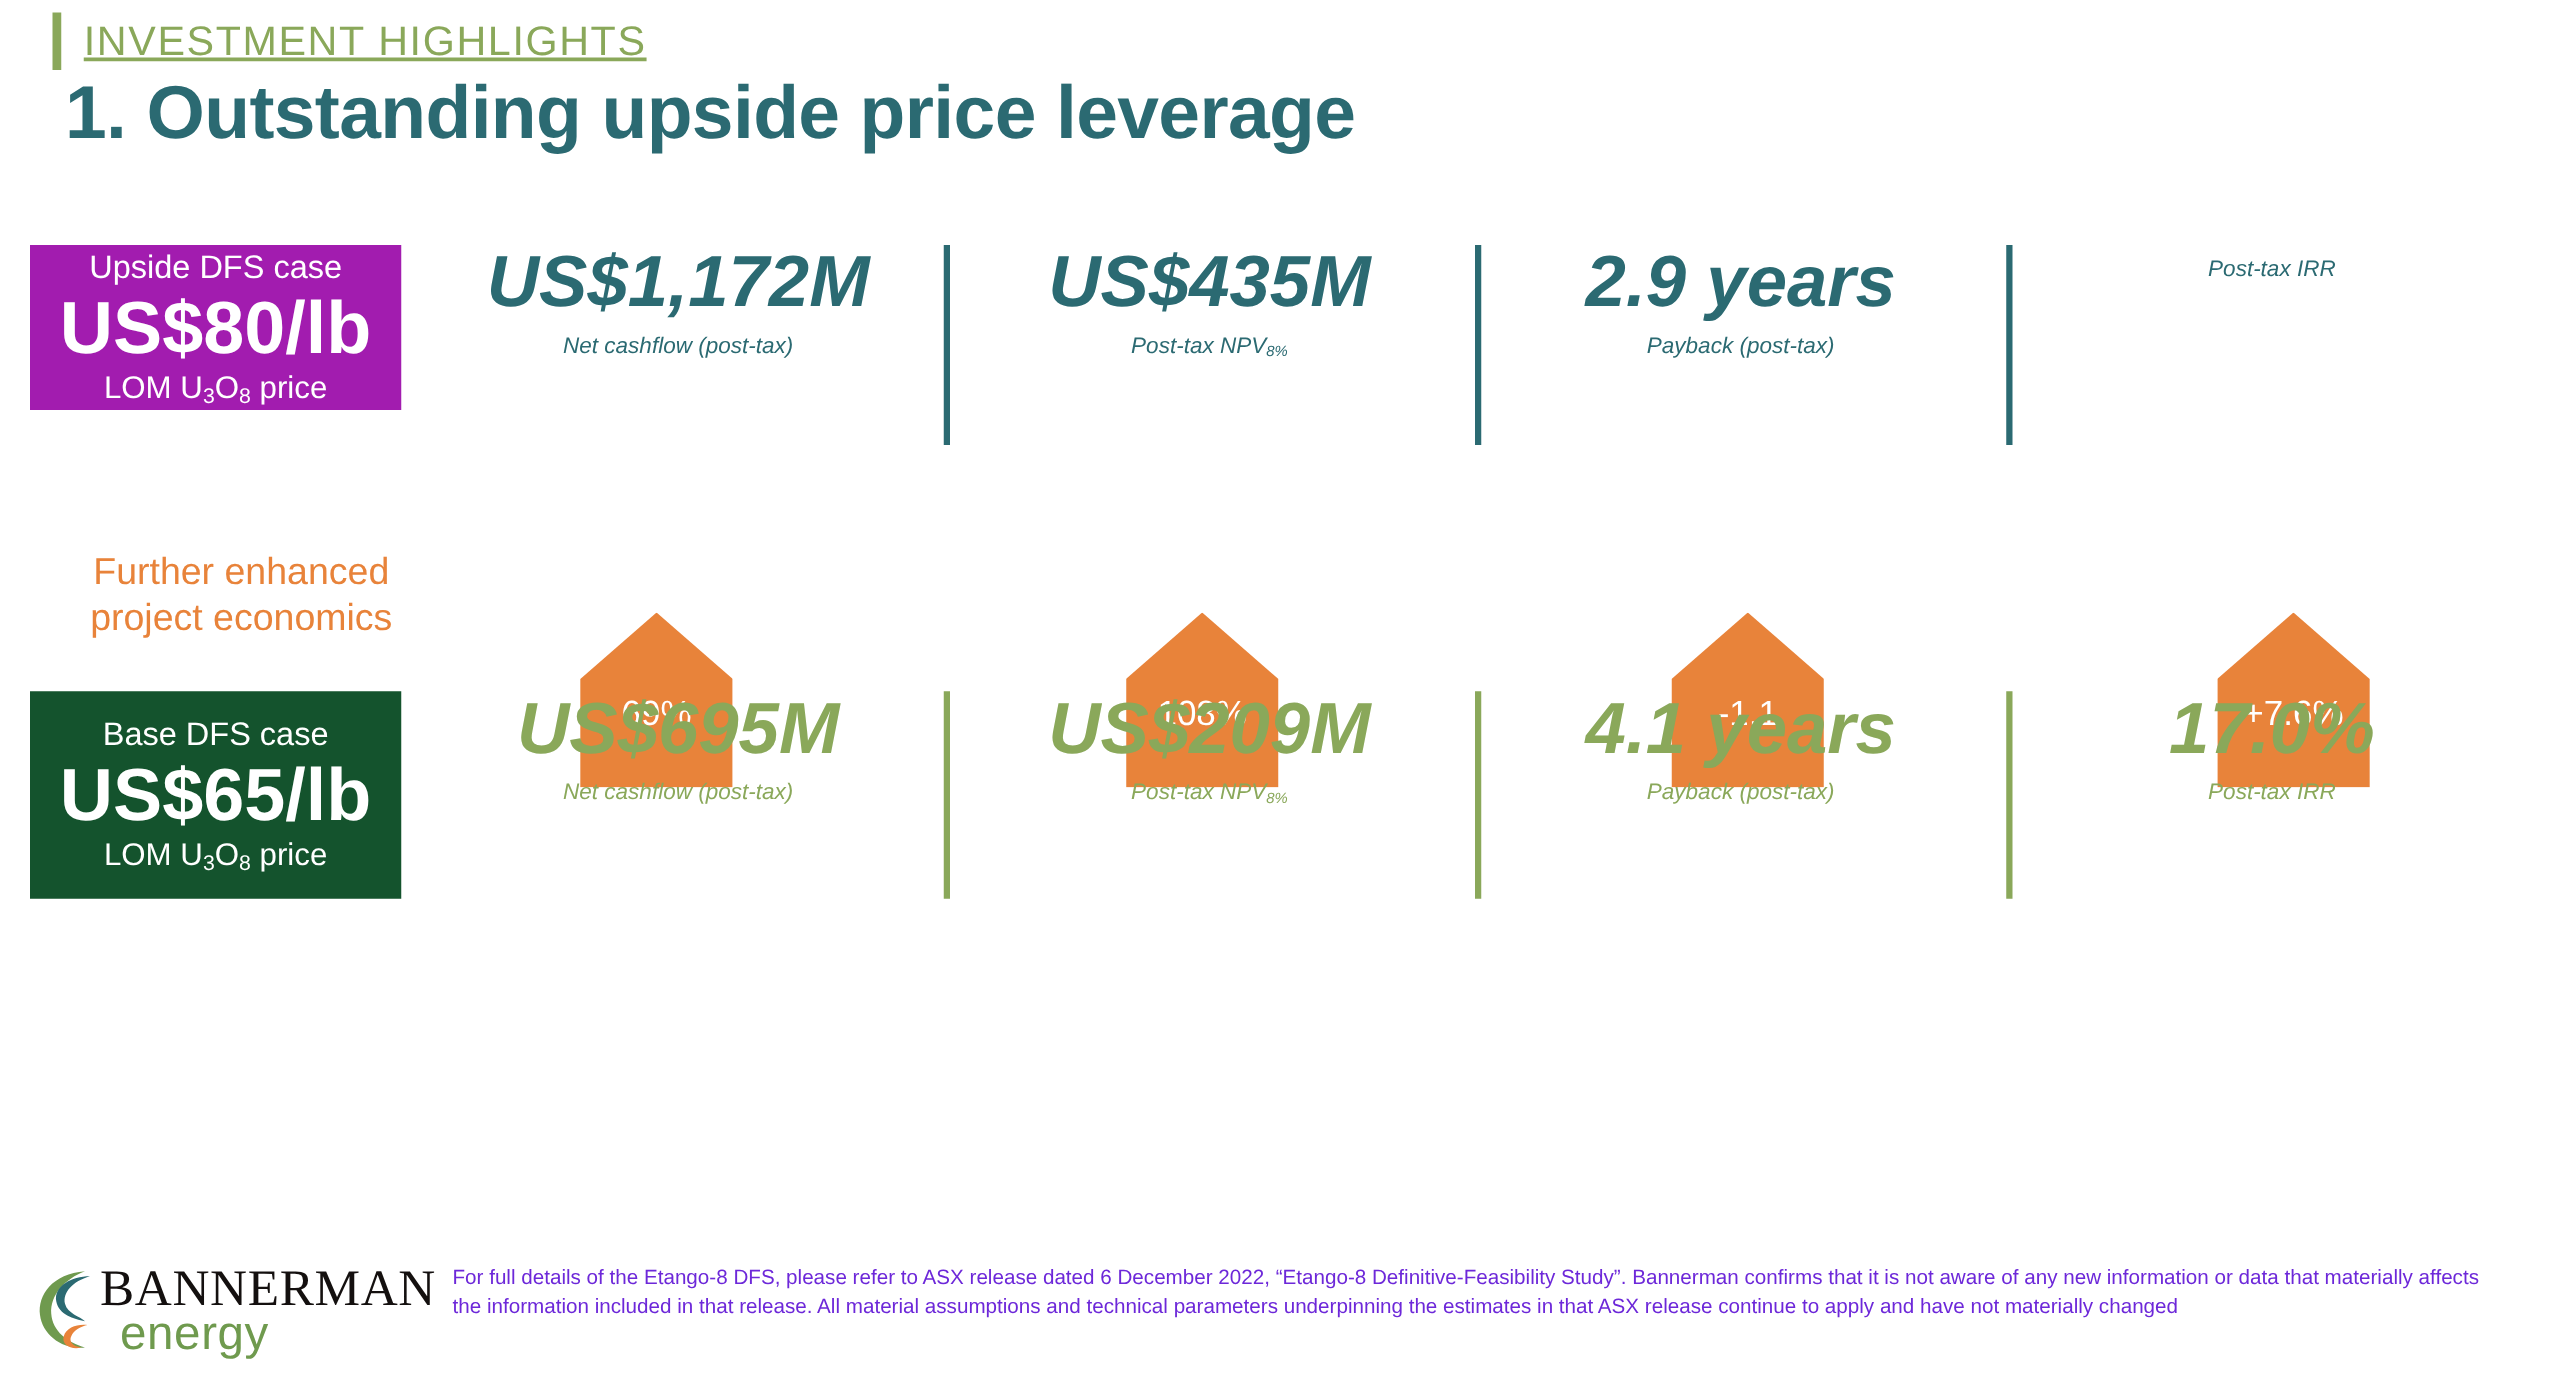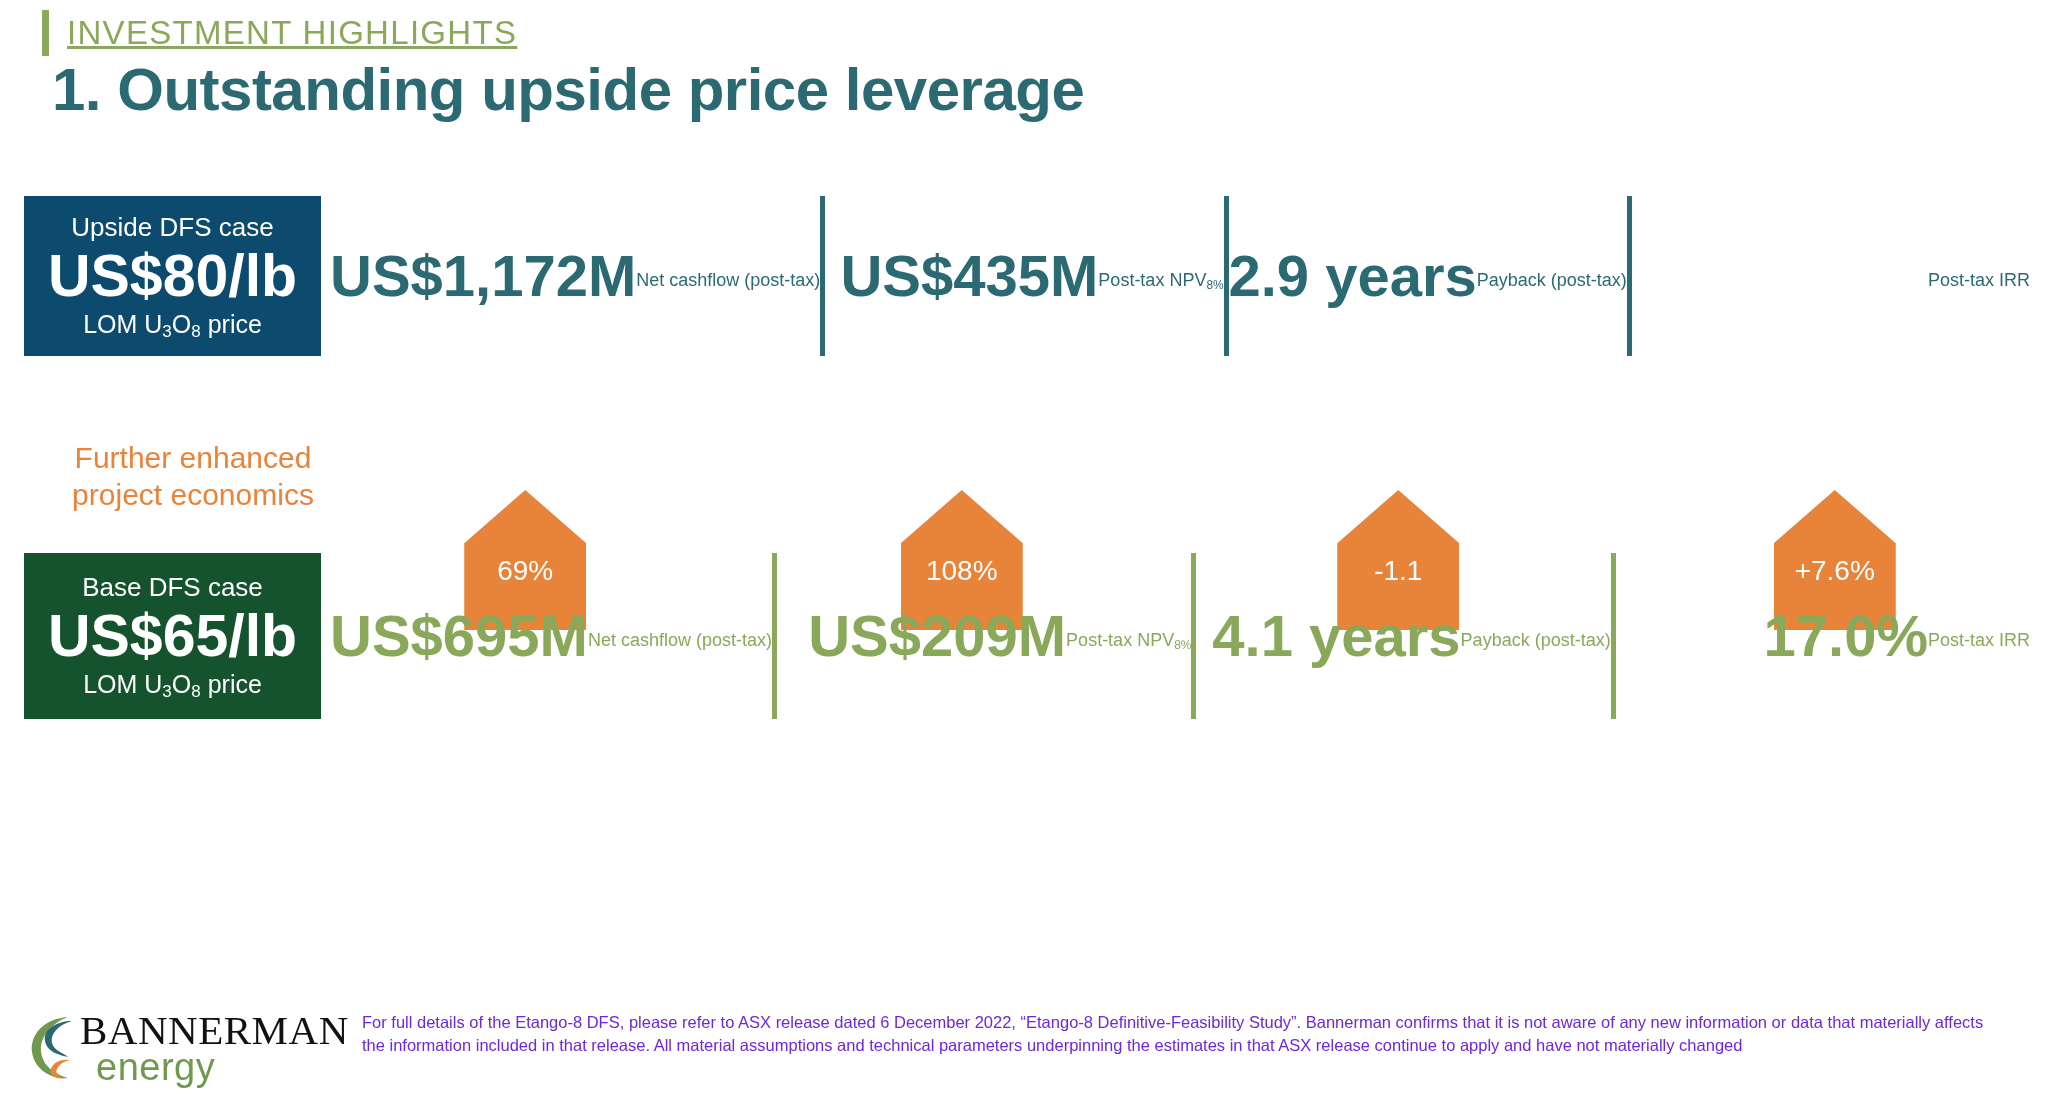--- a/index.html
+++ b/index.html
@@ -55,22 +55,22 @@
     width: 297px;
     display: flex;
     flex-direction: column;
     align-items: center;
     justify-content: center;
     color: #ffffff;
     box-sizing: border-box;
   }
   #upside-box {
     top: 196px;
-    height: 160px;
-    background: #0c4a6e;
+    height: 132px;
+    background: #a21caf;
   }
   #base-box {
     top: 553px;
     height: 166px;
     background: #14532d;
   }
   .case-label {
     font-size: 26px;
     font-weight: 400;
     line-height: 1.1;
@@ -101,25 +101,26 @@
     width: 1700px;
     display: flex;
     align-items: stretch;
   }
   #upside-metrics { top: 196px; height: 160px; }
   #base-metrics   { top: 553px; height: 166px; }
 
   .metric-cell {
     flex: 1 1 0;
     display: flex;
-    flex-direction: row;
+    flex-direction: column;
     align-items: center;
-    justify-content: flex-end;
+    justify-content: flex-start;
     position: relative;
     box-sizing: border-box;
+    font-style: italic;
   }
   .metric-cell + .metric-cell::before {
     content: "";
     position: absolute;
     left: 0;
     top: 0;
     bottom: 0;
     width: 5px;
   }
   #upside-metrics .metric-cell + .metric-cell::before { background: #2b6a72; }

